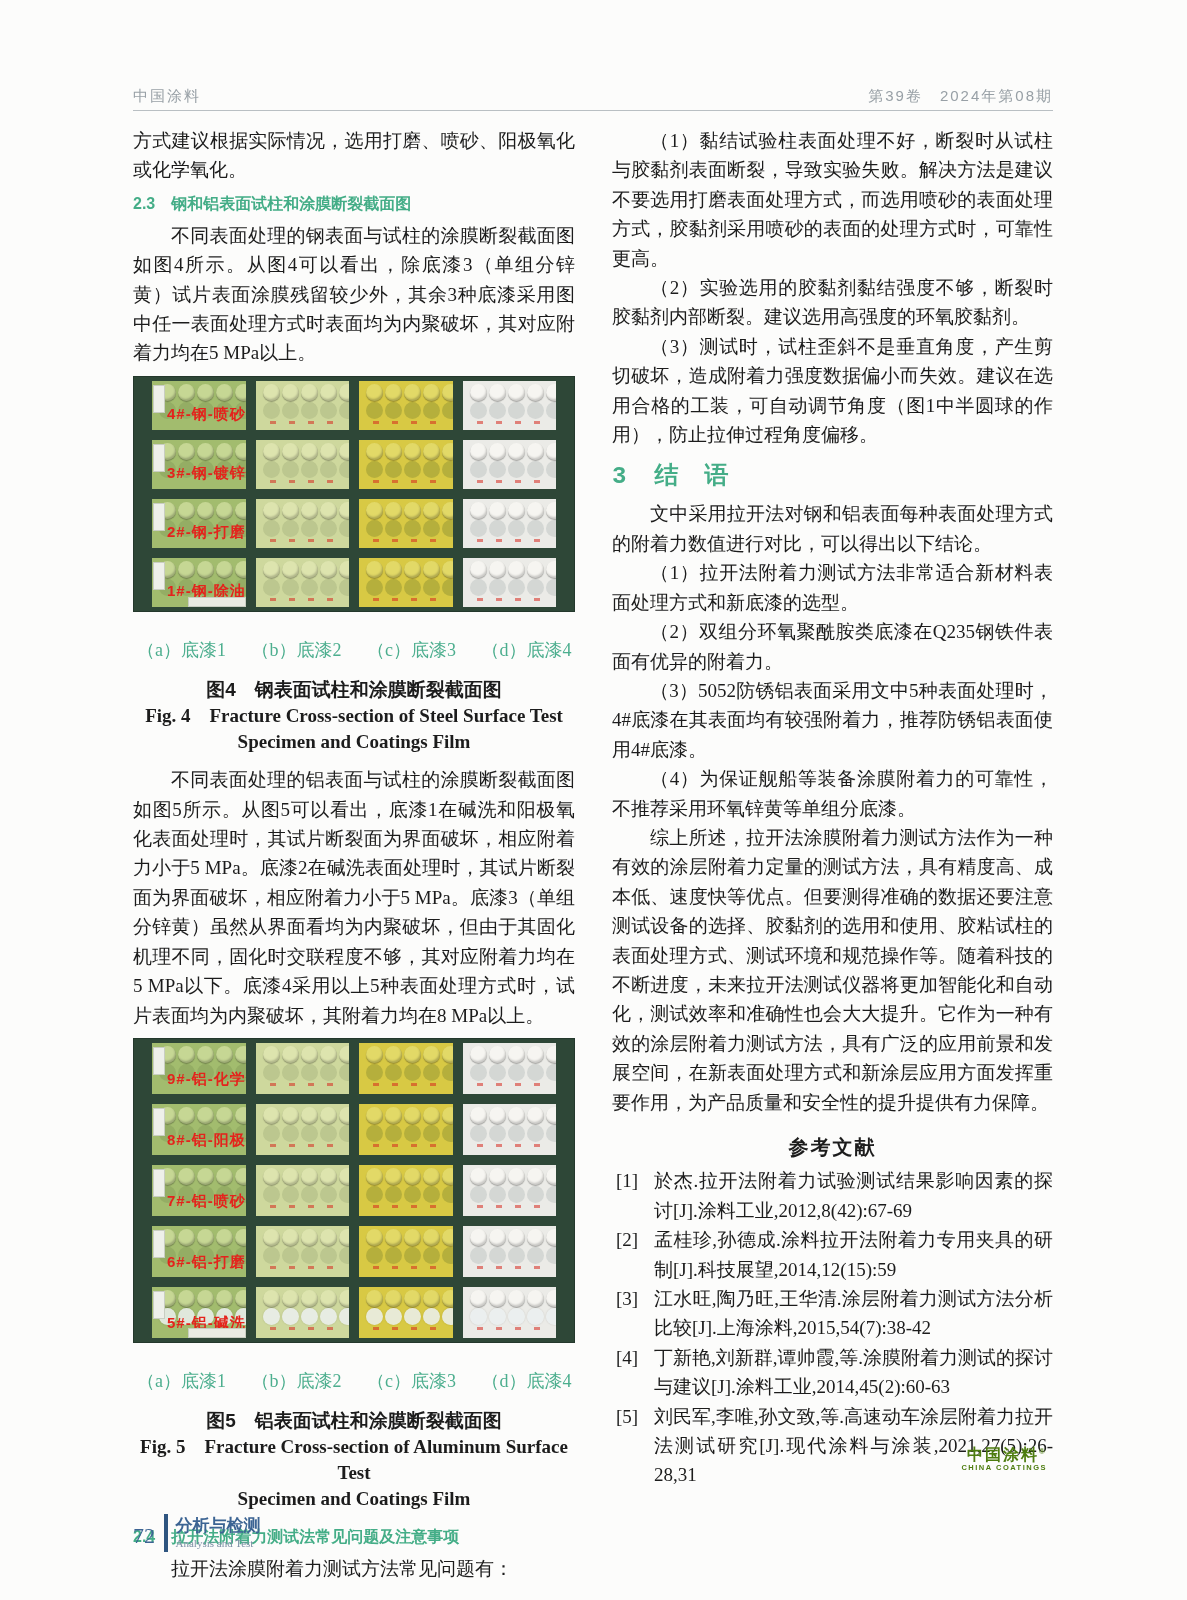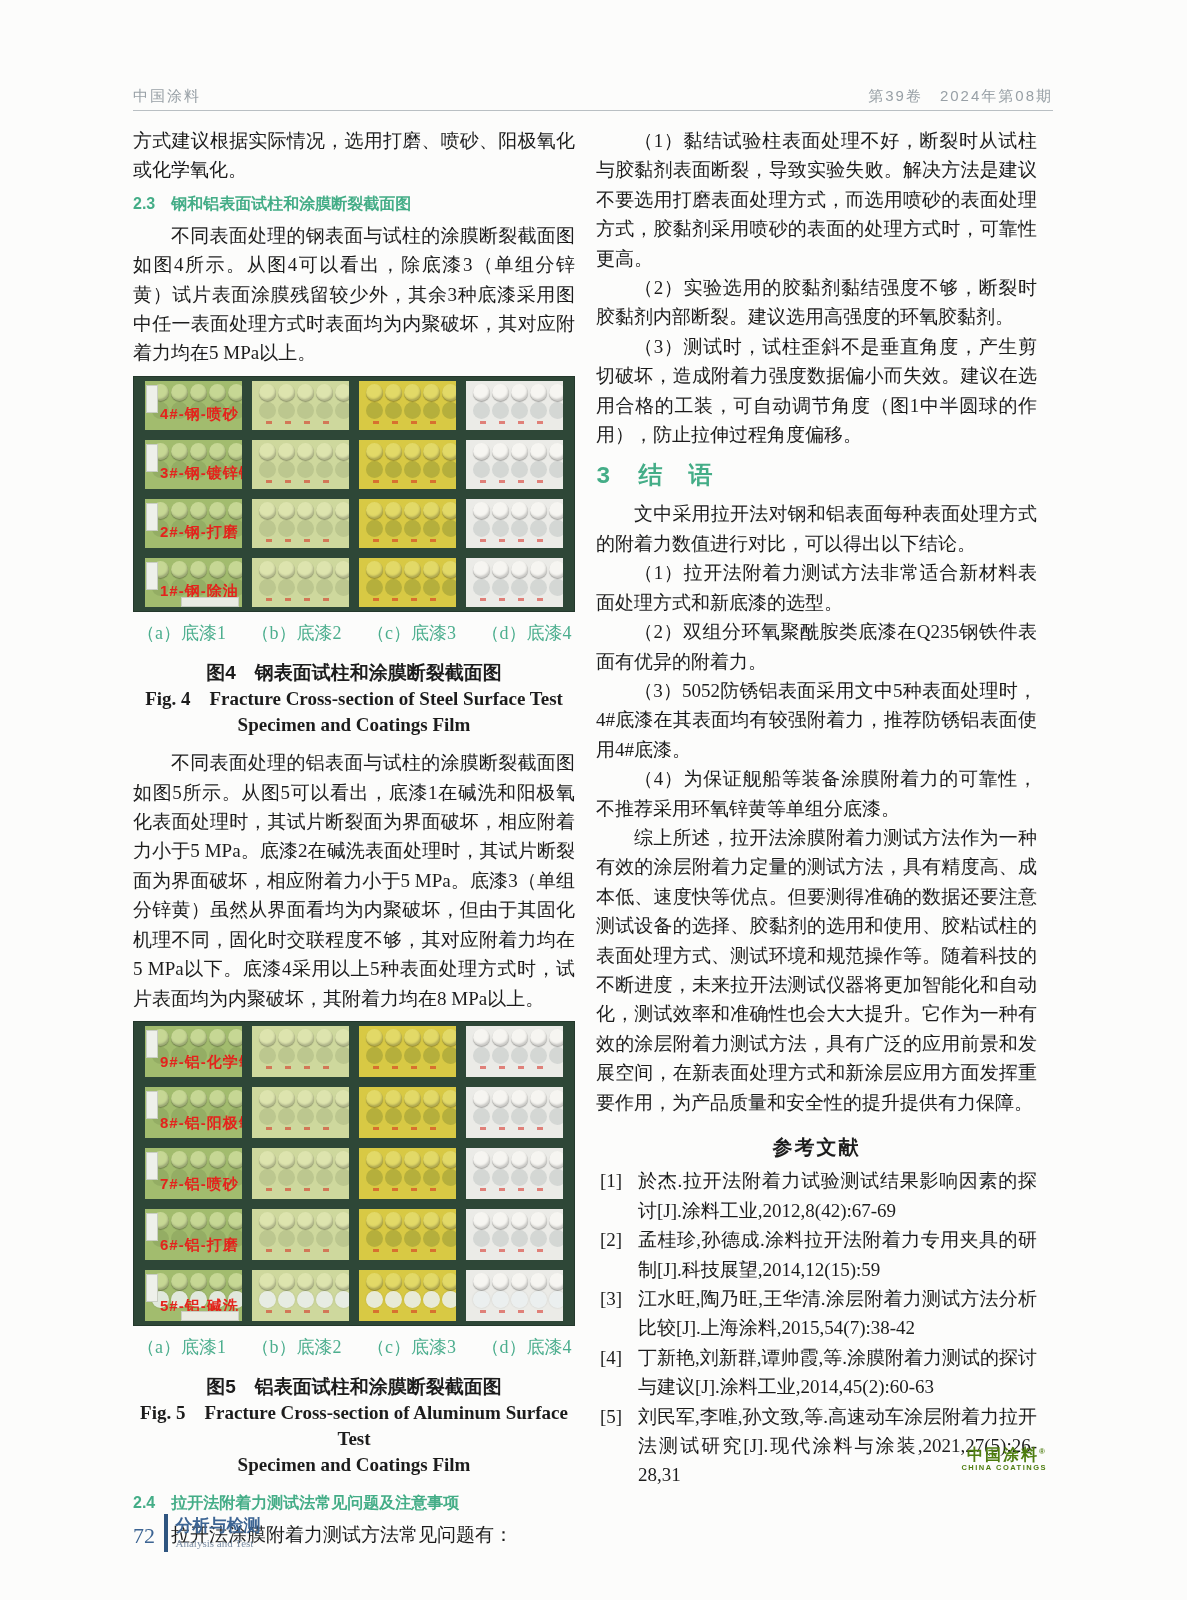--- a/index.html
+++ b/index.html
@@ -14,37 +14,37 @@
     position:absolute;left:133px;right:134px;top:78px;height:28px;
     border-bottom:1.5px solid #b9bfc3;
     display:flex;justify-content:space-between;align-items:flex-end;
     padding-bottom:4px;
     font-family:"Liberation Sans","DejaVu Sans",sans-serif;
     font-size:15px;color:#98a0a6;letter-spacing:2px;
   }
   
   .col{position:absolute;top:126px;width:442px;font-size:19px;line-height:29.4px;text-align:justify;}
   .col-left{left:133px;}
-  .col-right{left:596px;width:441px;}
+  .col-right{left:612px;width:441px;}
   .para{text-indent:2em;margin:0;}
   .para.noindent{text-indent:0;}
   
   .sec{
     font-family:"Liberation Sans","DejaVu Sans",sans-serif;
     color:#44ad87;font-weight:bold;font-size:16px;line-height:30px;
     margin:4px 0 2px 0;text-align:left;
   }
   .sec .num{margin-right:16px;}
   .sec-big{font-size:24px;line-height:36px;margin:10px 0 4px 0;font-family:Liberation Mono, monospace;}
   .sec-big .num{margin-right:28px;}
   .sec-big .ttl{letter-spacing:26px;}
   
   .photo{
     display:grid;grid-template-columns:repeat(4,1fr);
-    gap:10px;background:#2e4737;padding:5px 12px;margin-top:8px;
+    gap:10px;background:#2e4737;padding:5px 19px;margin-top:8px;
     box-shadow:0 0 0 1px #24382c inset;
   }
   .panel{position:relative;overflow:hidden;}
   .fig4 .panel{height:49px;}
   .fig5 .panel{height:51px;}
   .panel.c0{background:#a2bc6e;}
   .panel.c1{background:#ced89d;}
   .panel.c2{background:#d8c944;}
   .panel.c3{background:#ebebe7;}
   .dollies,.rings{display:flex;gap:2px;padding:3px 5px 0 7px;}
@@ -61,21 +61,21 @@
   .marks{height:3px;margin:2px 10px 0 14px;
     background:repeating-linear-gradient(90deg,rgba(214,40,30,.55) 0 6px,transparent 6px 19px);}
   .row-label{
     position:absolute;left:15px;bottom:1px;
     font-family:"Liberation Sans","DejaVu Sans",sans-serif;
     font-weight:bold;font-size:15px;color:#e4231c;white-space:nowrap;letter-spacing:1px;
   }
   .tab{position:absolute;left:1px;top:4px;width:10px;height:26px;background:#eef0ea;border:1px solid #c9cec2;}
   .bottom-tag{position:absolute;left:36px;bottom:0;width:56px;height:8px;background:#e9ebe2;border:1px solid #c9cec2;}
   
-  .sublabels{display:flex;margin-top:7px;gap:18px;}
+  .sublabels{display:flex;margin-top:24px;gap:18px;}
   .sublabels span{flex:1;text-align:center;color:#4cae8e;font-size:18px;}
   .cap-cn{font-family:"Liberation Sans","DejaVu Sans",sans-serif;font-weight:bold;font-size:19px;
     text-align:center;margin-top:12px;line-height:26px;}
   .cap-en{font-weight:bold;font-size:19px;text-align:center;line-height:26px;}
   
   .ref-title{font-family:"Liberation Sans","DejaVu Sans",sans-serif;font-weight:bold;font-size:20px;
     text-align:center;margin:16px 0 4px 0;letter-spacing:2px;}
   .ref{position:relative;padding-left:42px;margin:0;}
   .ref .num{position:absolute;left:4px;top:0;}
   

